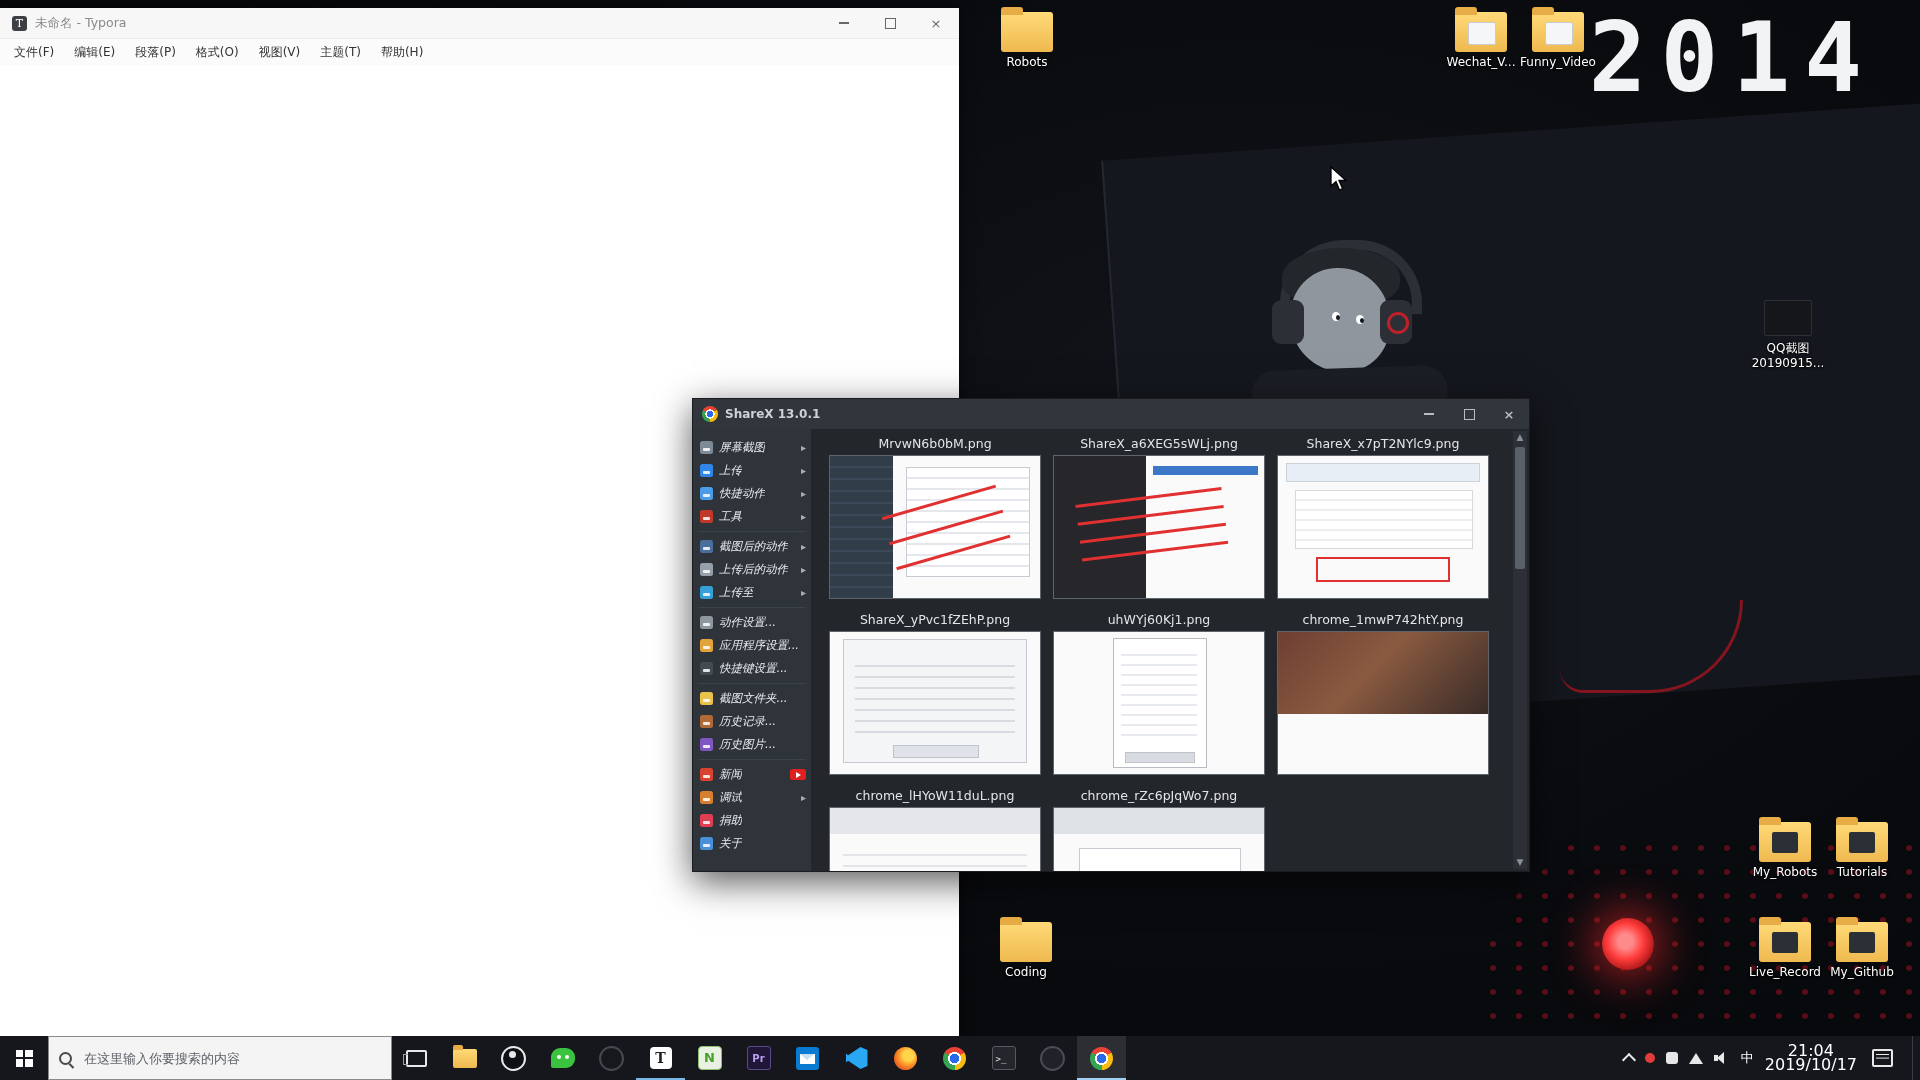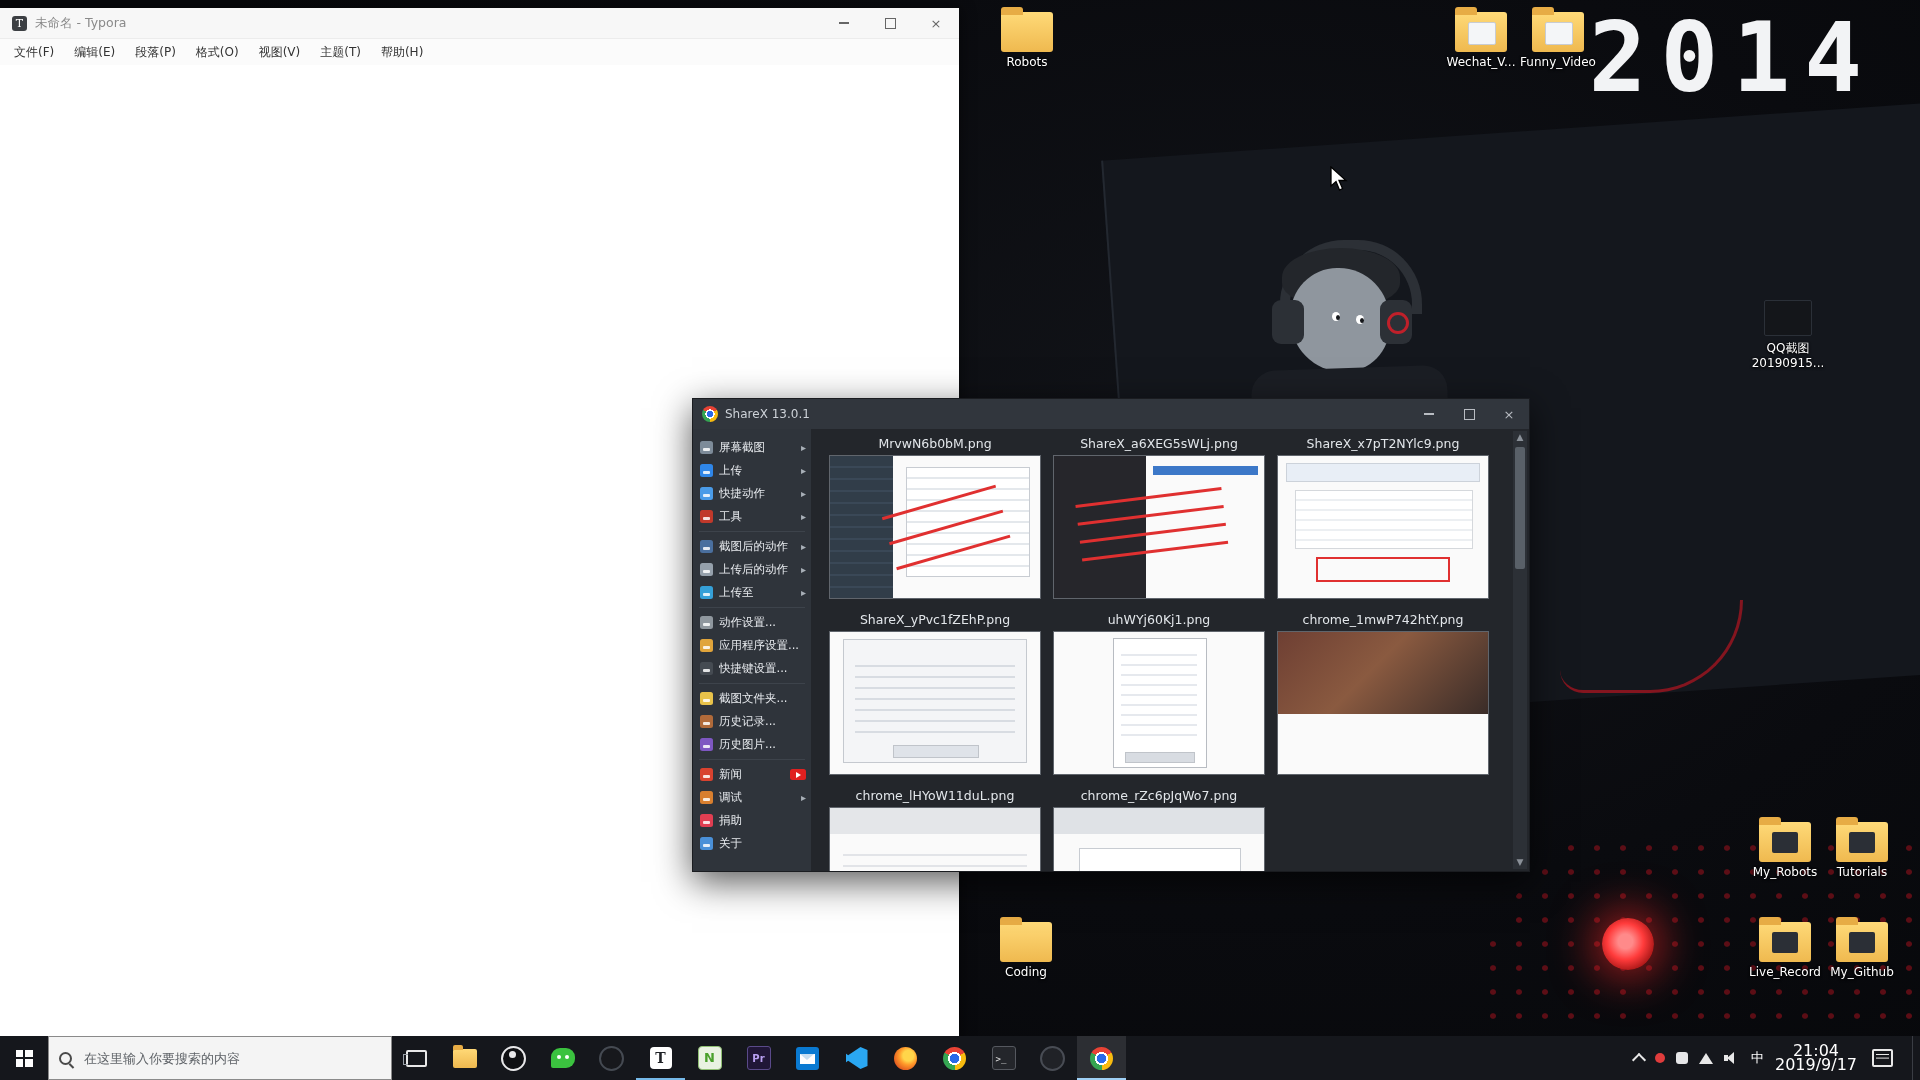--- a/index.html
+++ b/index.html
@@ -42,29 +42,29 @@
   .ty-menubar{height:26px;display:flex;align-items:center;background:#fbfbfb;border-bottom:1px solid #ebebeb;padding-left:4px;}
   .ty-menu-item{padding:0 10px;font-size:12px;color:#333;line-height:26px;}
   .ty-content{position:absolute;top:57px;left:0;right:0;bottom:30px;background:#fff;}
   .ty-statusbar{position:absolute;bottom:0;left:0;right:0;height:30px;display:flex;align-items:center;color:#b3b3b3;}
   .ty-ocircle{width:12px;height:12px;border:1.3px solid #c2c2c2;border-radius:50%;margin-left:13px;}
   .ty-codeic{margin-left:16px;font-family:"DejaVu Sans Mono",monospace;font-size:11px;color:#b3b3b3;}
   .ty-codeic::after{content:"</>";}
   .ty-words{margin-left:auto;margin-right:44px;font-size:12px;color:#9a9a9a;}
   
   .sharex{position:absolute;left:692px;top:398px;width:836px;height:472px;background:#2e333a;border:1px solid #1a1c20;box-shadow:0 10px 34px rgba(0,0,0,.65);}
-  .sx-titlebar{height:30px;display:flex;align-items:center;background:#31363d;}
+  .sx-titlebar{height:30px;display:flex;align-items:center;background:#31363d;font-weight:bold;}
   .sx-appicon{width:16px;height:16px;margin:0 7px 0 9px;border-radius:50%;background:radial-gradient(circle,#2a6ae8 0 28%,#fff 29% 40%,transparent 41%),conic-gradient(from -60deg,#e84335 0 120deg,#f8bb10 120deg 240deg,#35a552 240deg 360deg);}
   .sx-title{font-size:12px;color:#cdd2d8;}
   .sx-controls{margin-left:auto;display:flex;height:100%;}
   .sx-ctl{width:40px;display:flex;align-items:center;justify-content:center;color:#b8bcc2;font-size:13px;}
   .sx-min-bar{width:10px;height:1.5px;background:#b8bcc2;}
   .sx-max-box{width:9px;height:9px;border:1.2px solid #b8bcc2;}
   .sx-body{position:absolute;top:30px;left:0;right:0;bottom:0;display:flex;}
-  .sx-side{width:118px;background:#2f343b;padding-top:7px;flex:none;}
+  .sx-side{width:118px;background:#2f343b;padding-top:7px;flex:none;font-style:italic;}
   .smi{height:23px;display:flex;align-items:center;padding:0 5px 0 7px;color:#e7eaee;font-size:11.5px;white-space:nowrap;}
   .smi .slabel{overflow:hidden;text-overflow:ellipsis;}
   .si{width:13px;height:13px;border-radius:2.5px;margin-right:6px;flex:none;position:relative;}
   .si::after{content:"";position:absolute;left:3px;bottom:3px;right:3px;height:3px;background:rgba(255,255,255,.85);border-radius:1px;}
   .i1{background:#7d8b99}.i2{background:#2f86e8}.i3{background:#4a9be8}.i4{background:#c0392b}
   .i5{background:#4a6f9e}.i6{background:#95a0ab}.i7{background:#35a0d8}.i8{background:#8f979e}
   .i9{background:#e0a43b}.i10{background:#454b52}.i11{background:#e8c24a}.i12{background:#b06a3a}
   .i13{background:#7e57c2}.i14{background:#d8422f}.i15{background:#d87f2f}.i16{background:#e03e52}.i17{background:#4a90d8}
   .has-sub::after{content:"\25B8";margin-left:auto;color:#a9b0b8;font-size:10px;}
   .nbadge{margin-left:auto;width:16px;height:11px;background:#e02020;border-radius:2.5px;flex:none;}
@@ -479,21 +479,21 @@
     </div>
     <div class="tb-tray">
       <div class="tr-chev"></div>
       <div class="tr-red"></div>
       <div class="tr-sq"></div>
       <div class="tr-net"></div>
       <div class="tr-spk"></div>
       <div class="tr-ime">中</div>
       <div class="tr-clock">
         <div>21:04</div>
-        <div>2019/9/17</div>
+        <div>2019/10/17</div>
       </div>
       <div class="tr-action"></div>
       <div class="tr-edge"></div>
     </div>
   </div>
 
   <svg class="cursor" width="22" height="26" viewBox="0 0 22 26">
     <polygon points="1,1 1,20 6,15.5 9.5,24 12.5,22.5 9,14.5 16,14.5" fill="#fff" stroke="#000" stroke-width="1.3"></polygon>
   </svg>
 

